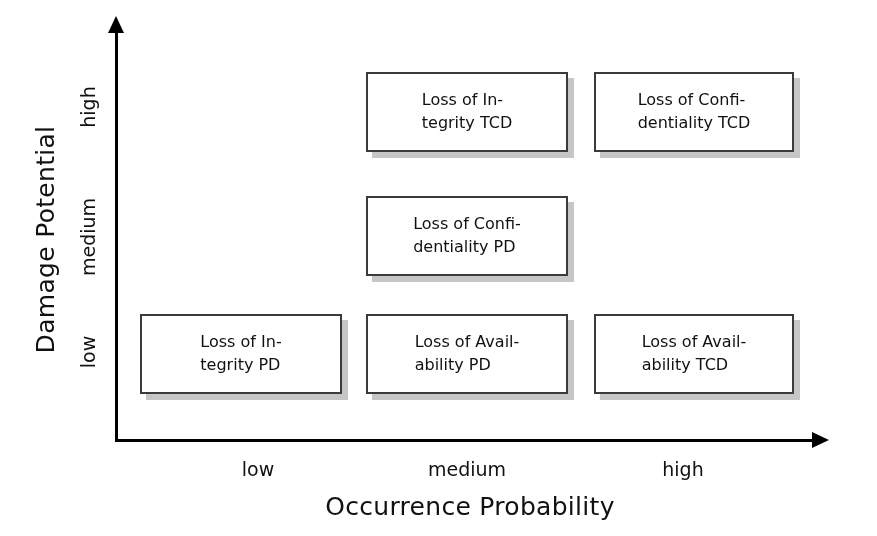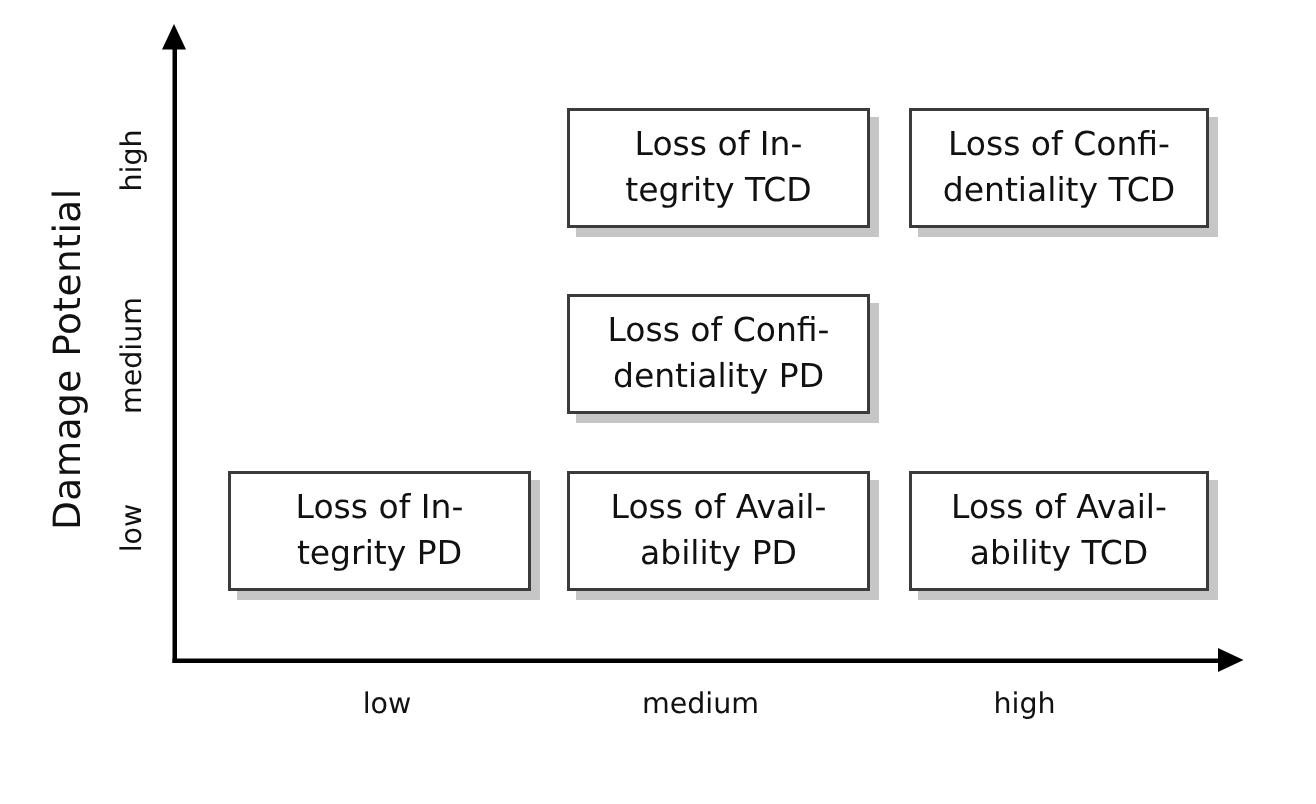--- a/index.html
+++ b/index.html
@@ -106,45 +106,44 @@
   
   .cell-box {
     position: absolute;
     box-sizing: border-box;
     background: #ffffff;
     border: 2px solid #3b3b3b;
     box-shadow: 6px 6px 0 0 #c6c6c6;
     display: flex;
     align-items: center;
     justify-content: center;
-    text-align: center;
-    font-size: 22px;
+    font-size: 16px;
     line-height: 1.42;
     color: #111111;
     padding: 2px 6px;
-    margin-left: 12px;
   }
   .cell-box .cell-text {
     display: block;
     white-space: pre-line;
   }
 </style>
 </head>
 <body>
 
 <div id="canvas">
 
   <div class="axis-line" id="y-axis-line"></div>
   <div class="arrow-up"></div>
 
   <div class="axis-line" id="x-axis-line"></div>
   <div class="arrow-right"></div>
 
   <div id="y-axis-title">Damage Potential</div>
 
+  <div id="x-axis-title">Occurrence Probability</div>
 
   <div class="y-tick" style="left:33px; top:96px;">high</div>
   <div class="y-tick" style="left:33px; top:226px;">medium</div>
   <div class="y-tick" style="left:33px; top:341px;">low</div>
 
   <div class="x-tick" style="left:183px;">low</div>
   <div class="x-tick" style="left:392px;">medium</div>
   <div class="x-tick" style="left:608px;">high</div>
 
   <div class="cell-box" style="left:366px; top:72px; width:202px; height:80px;">

